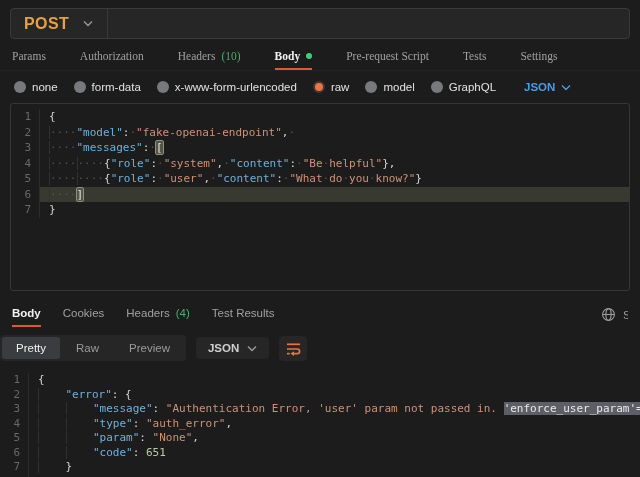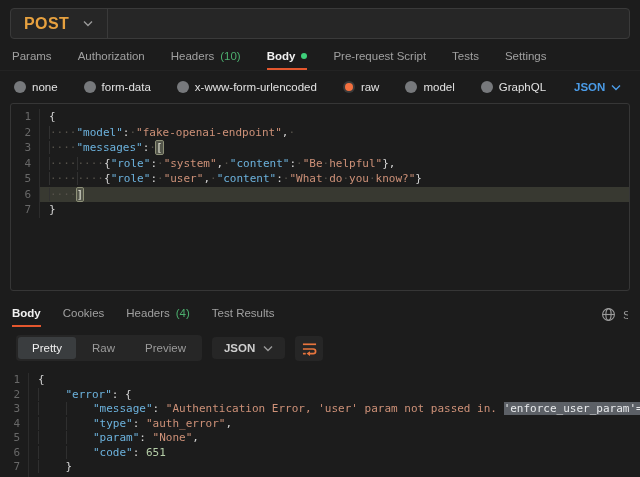--- a/index.html
+++ b/index.html
@@ -16,22 +16,22 @@
     height:31px; background:#262626; border:1px solid #3a3a3a;
     border-radius:4px; display:flex; align-items:center; overflow:hidden;
   }
   .method { color:#e7a13f; font-weight:bold; font-size:16px; letter-spacing:.4px;
     padding:0 14px 0 13px; }
   .method-chev { margin-right:14px; display:flex; align-items:center; }
   .vsep { width:1px; align-self:stretch; background:#3a3a3a; }
   .url-text { padding-left:13px; color:#d8d8d8; font-size:12px; white-space:nowrap; }
 
   
-  .req-tabs { display:flex; gap:26px; align-items:flex-end; padding:0 12px;
-    height:30px; margin-top:2px; border-bottom:1px solid #232323; }
+  .req-tabs { display:flex; gap:34px; align-items:flex-end; padding:0 12px;
+    height:30px; margin-top:2px; border-bottom:1px solid #232323;font-family:Liberation Serif, serif; }
   .tab { color:#a0a0a0; font-size:11.5px; padding:6px 0 8px 0; display:flex;
     align-items:center; gap:6px; white-space:nowrap; cursor:default; }
   .tab.active { color:#f2f2f2; font-weight:bold; border-bottom:2px solid #e4572e; padding-bottom:6px; }
   .tab-count { color:#4cae6e; }
   .tab-dot { width:6px; height:6px; border-radius:50%; background:#3ecf7a; display:inline-block; }
 
   
   .body-types { display:flex; align-items:center; gap:18px; padding:10px 14px 10px 14px;
     font-size:11.5px; color:#e2e2e2; }
   .bt-item { display:flex; align-items:center; gap:6px; white-space:nowrap; }
@@ -60,21 +60,21 @@
   .tk-ind2 { border-left:1px solid #2f2f2f; }
   .tk-box { background:#53554a; outline:1px solid #8e9178; border-radius:1px; color:#e6e6d8; }
   .tk-sel { background:#5c6066; color:#e8eaec; }
 
   
   .resp-tabs { display:flex; gap:22px; align-items:flex-end; padding:0 12px;
     height:28px; margin-top:8px; }
   .resp-right { margin-left:auto; display:flex; align-items:center; gap:7px;
     padding-bottom:5px; }
   .edge-clip { width:5px; overflow:hidden; color:#9b9b9b; font-size:11.5px; }
-  .resp-toolbar { display:flex; align-items:center; gap:10px; padding:8px 10px 8px 16px; }
+  .resp-toolbar { display:flex; align-items:center; gap:10px; padding:8px 10px 8px 0; }
   .seg-group { display:flex; background:#262626; border-radius:4px; padding:2px; gap:2px; }
   .seg { padding:5px 14px; font-size:11.5px; color:#9b9b9b; border-radius:3px; white-space:nowrap; }
   .seg.active { background:#3a3d3f; color:#f0f0f0; }
   .lang-box { display:flex; align-items:center; gap:8px; background:#262626;
     border-radius:4px; padding:5px 12px; color:#cfcfcf; font-size:11.5px; font-weight:bold; }
   .wrap-btn { background:#262626; border-radius:4px; width:28px; height:25px;
     display:flex; align-items:center; justify-content:center; }
   .response-editor { padding-top:4px; }
 </style>
 </head>
@@ -114,21 +114,21 @@
     </div>
     <div class="tab">
       <span class="tab-label">Tests</span>
     </div>
     <div class="tab">
       <span class="tab-label">Settings</span>
     </div>
   </div>
 
 <div class="body-types">
-  <div id="body-types" style="display:flex;align-items:flex-start;gap:26px">
+  <div id="body-types" style="display:flex;align-items:flex-start;gap:16px">
       <div class="bt-item">
         <span class="radio"></span>
         <span>none</span>
       </div>
       <div class="bt-item">
         <span class="radio"></span>
         <span>form-data</span>
       </div>
       <div class="bt-item">
         <span class="radio"></span>

